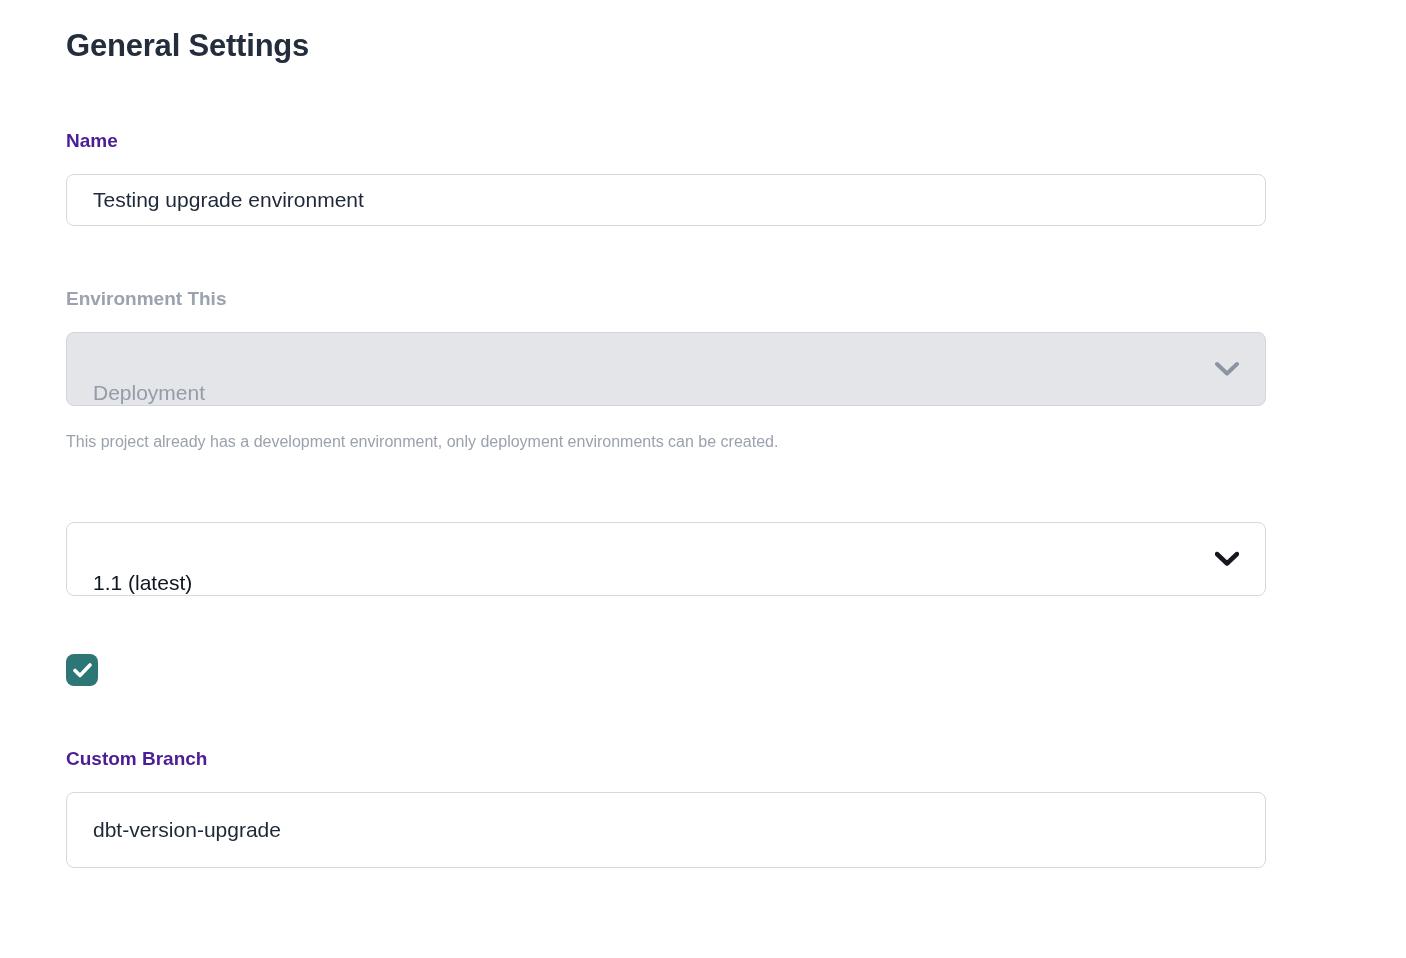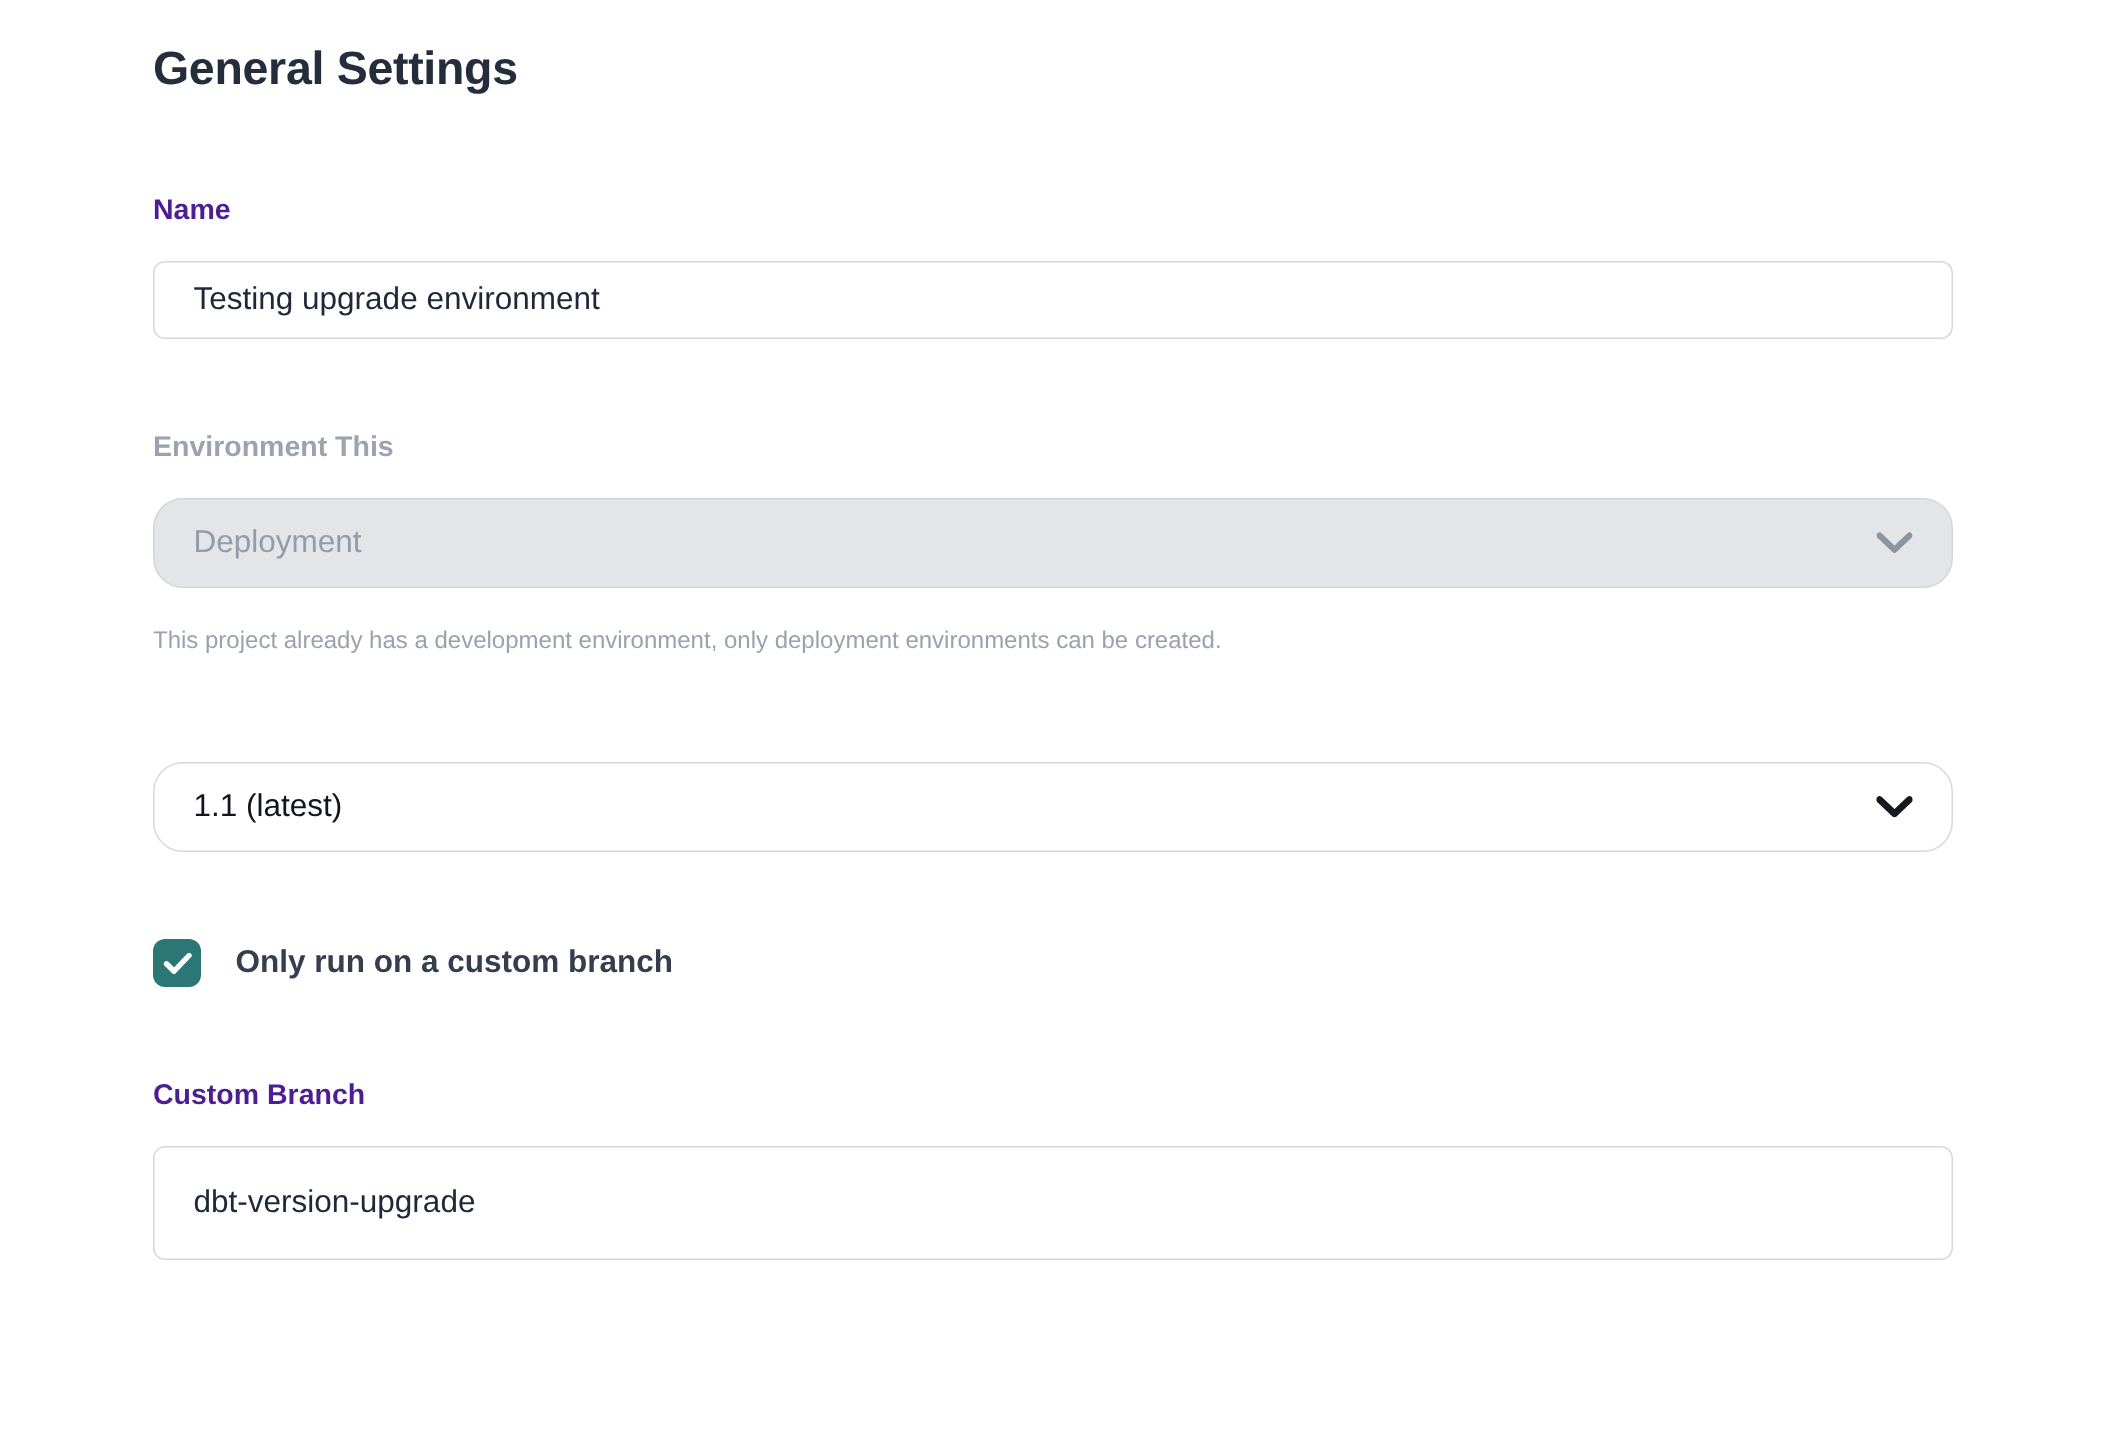--- a/index.html
+++ b/index.html
@@ -7,21 +7,21 @@
   body {
     font-family: "Liberation Sans", sans-serif;
     color: #242e3c;
     width: 1406px;
     height: 958px;
     overflow: hidden;
   }
   .container {
     width: 1406px;
     height: 958px;
-    padding: 26px 66px 0 102px;
+    padding: 26px 66px 0 66px;
   }
   .page-title {
     font-size: 31px;
     font-weight: 700;
     color: #232d3c;
     letter-spacing: -0.2px;
     margin: 0;
     line-height: 40px;
   }
   .field-group { margin-top: 62px; }
@@ -43,26 +43,26 @@
     font-family: "Liberation Sans", sans-serif;
     font-size: 21px;
     color: #1e2838;
     padding: 0 26px;
     outline: none;
     display: block;
   }
   .select-box {
     position: relative;
     width: 1200px;
-    height: 60px;
+    height: 74px;
     border: 1px solid #d5d9de;
-    border-radius: 20px;
+    border-radius: 8px;
     background: #ffffff;
     display: flex;
-    align-items: center;
+    align-items: flex-end;
     padding: 0 26px;
     cursor: pointer;
   }
   .select-box.disabled {
     background: #e3e5e9;
     border-color: #d2d5da;
     cursor: default;
   }
   .select-value {
     font-size: 21px;
@@ -143,21 +143,20 @@
   </div>
 
   <div class="checkbox-row">
     <div class="checkbox" role="checkbox" aria-checked="true">
       <span style="display:flex;">
         <svg width="19" height="15" viewBox="0 0 19 15" fill="none">
           <polyline points="2,7.5 7,12.5 17,2" stroke="#ffffff" stroke-width="3.6" stroke-linecap="round" stroke-linejoin="round" fill="none"></polyline>
         </svg>
       </span>
     </div>
-    <div class="checkbox-label">Only run on a custom branch</div>
   </div>
 
   <div class="field-group">
     <div class="field-label">Custom Branch</div>
     <input class="text-input" type="text" style="height: 76px;" value="dbt-version-upgrade">
   </div>
 
 </div>
 
 </body></html>

